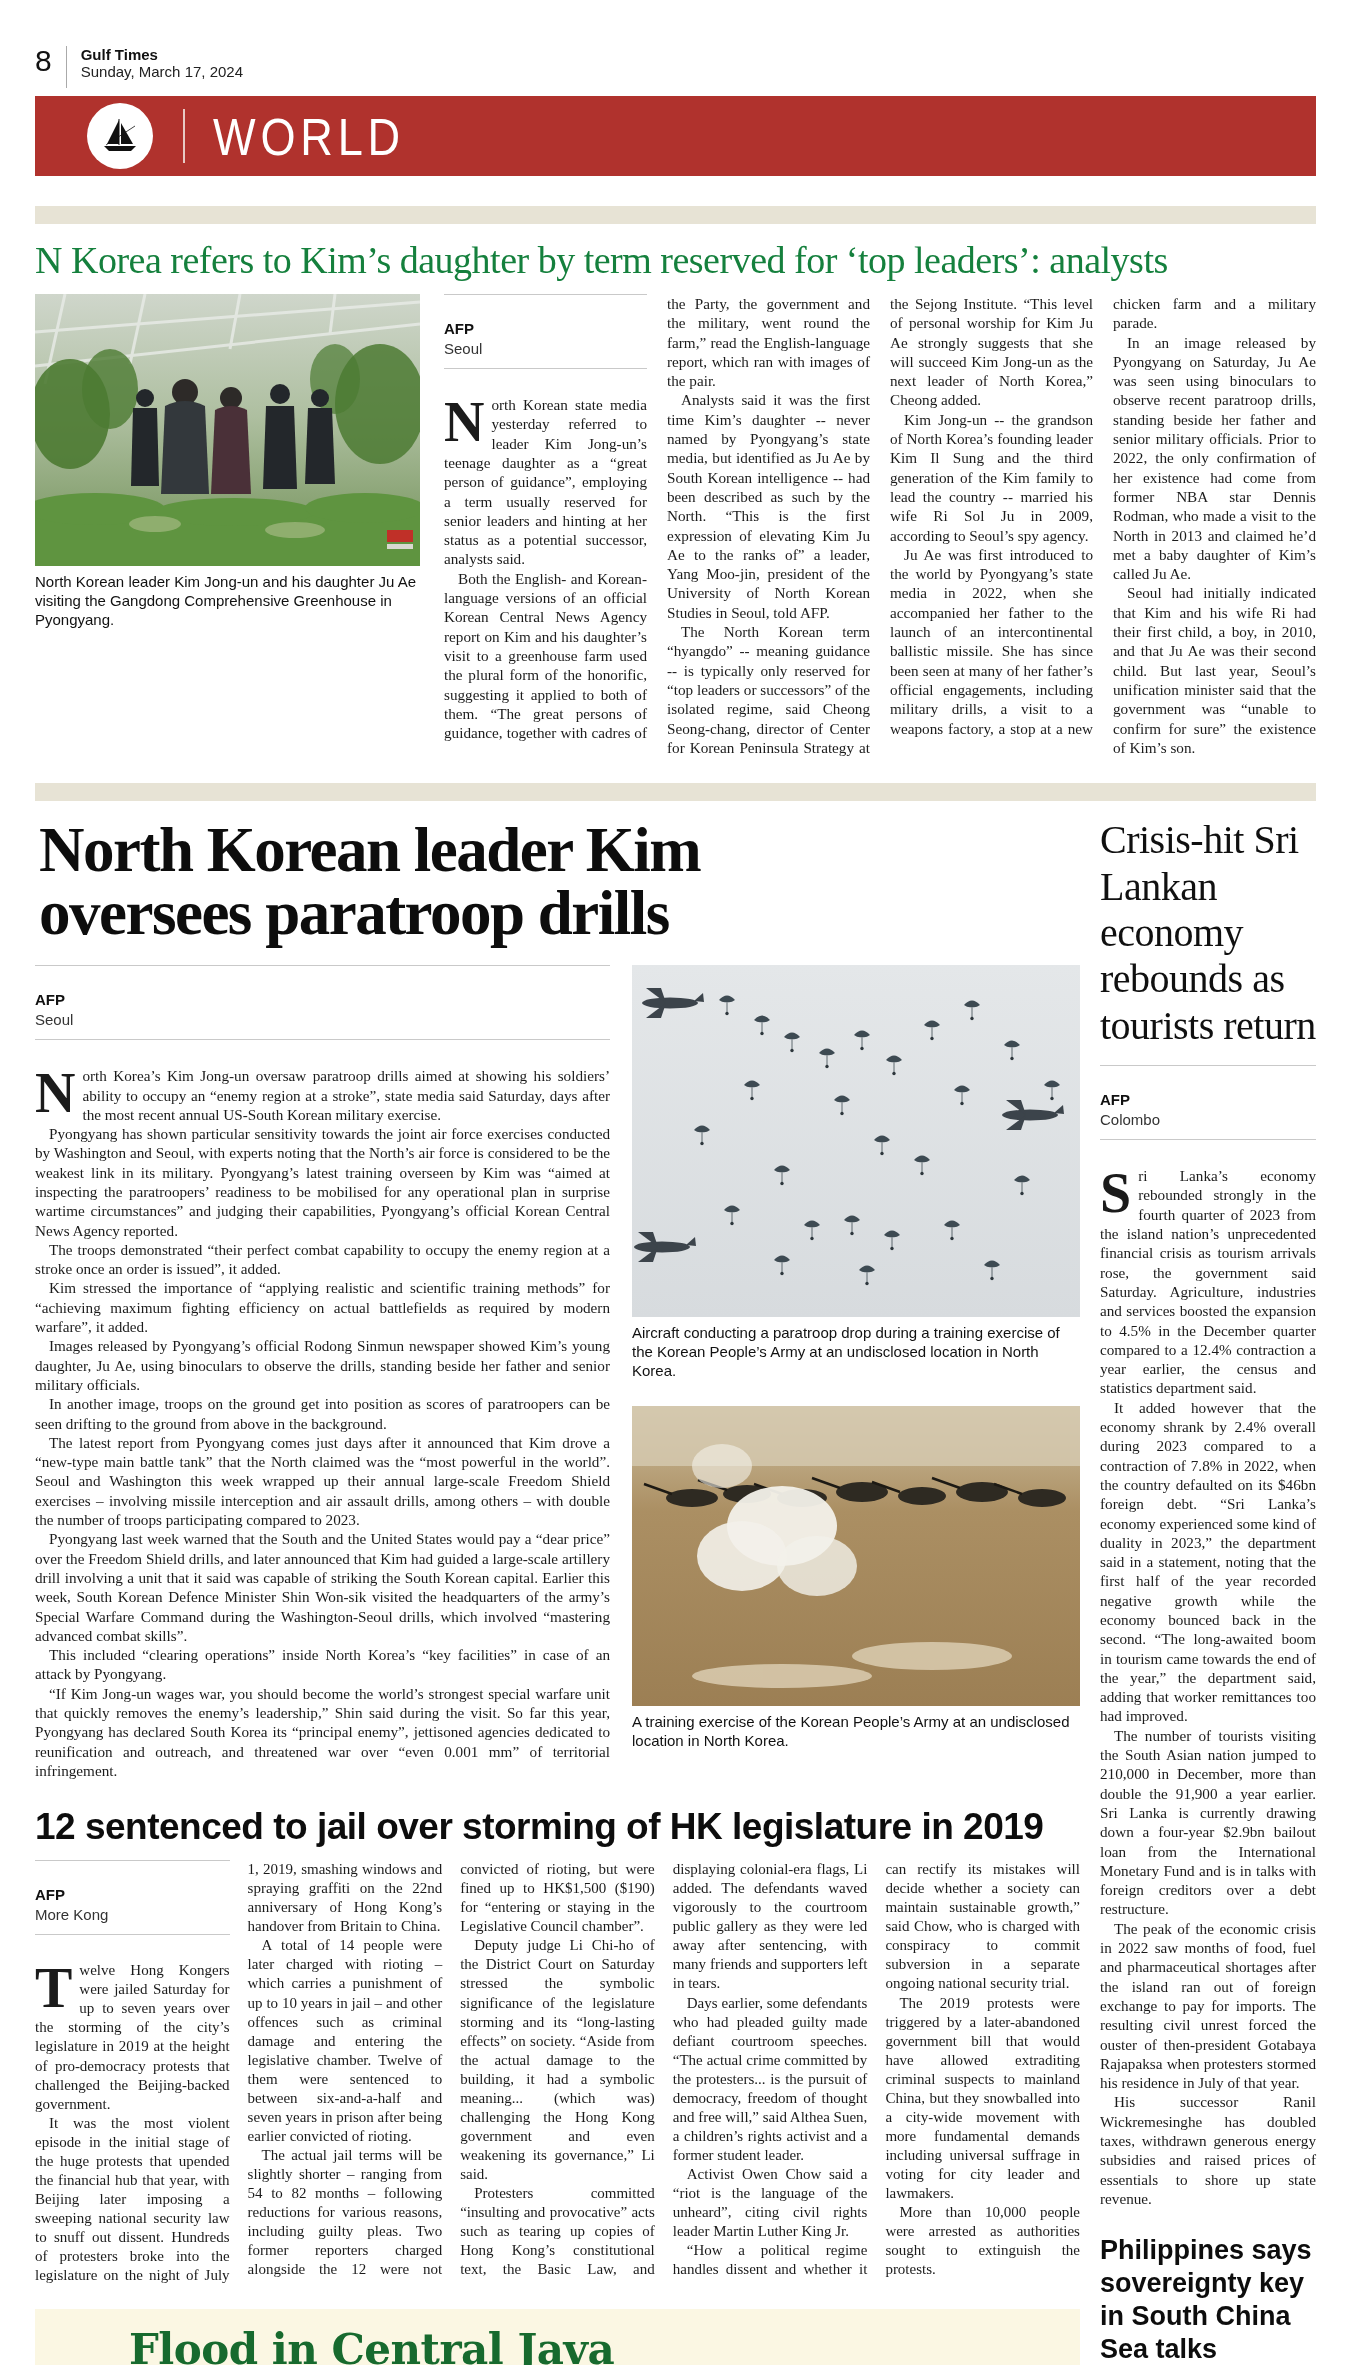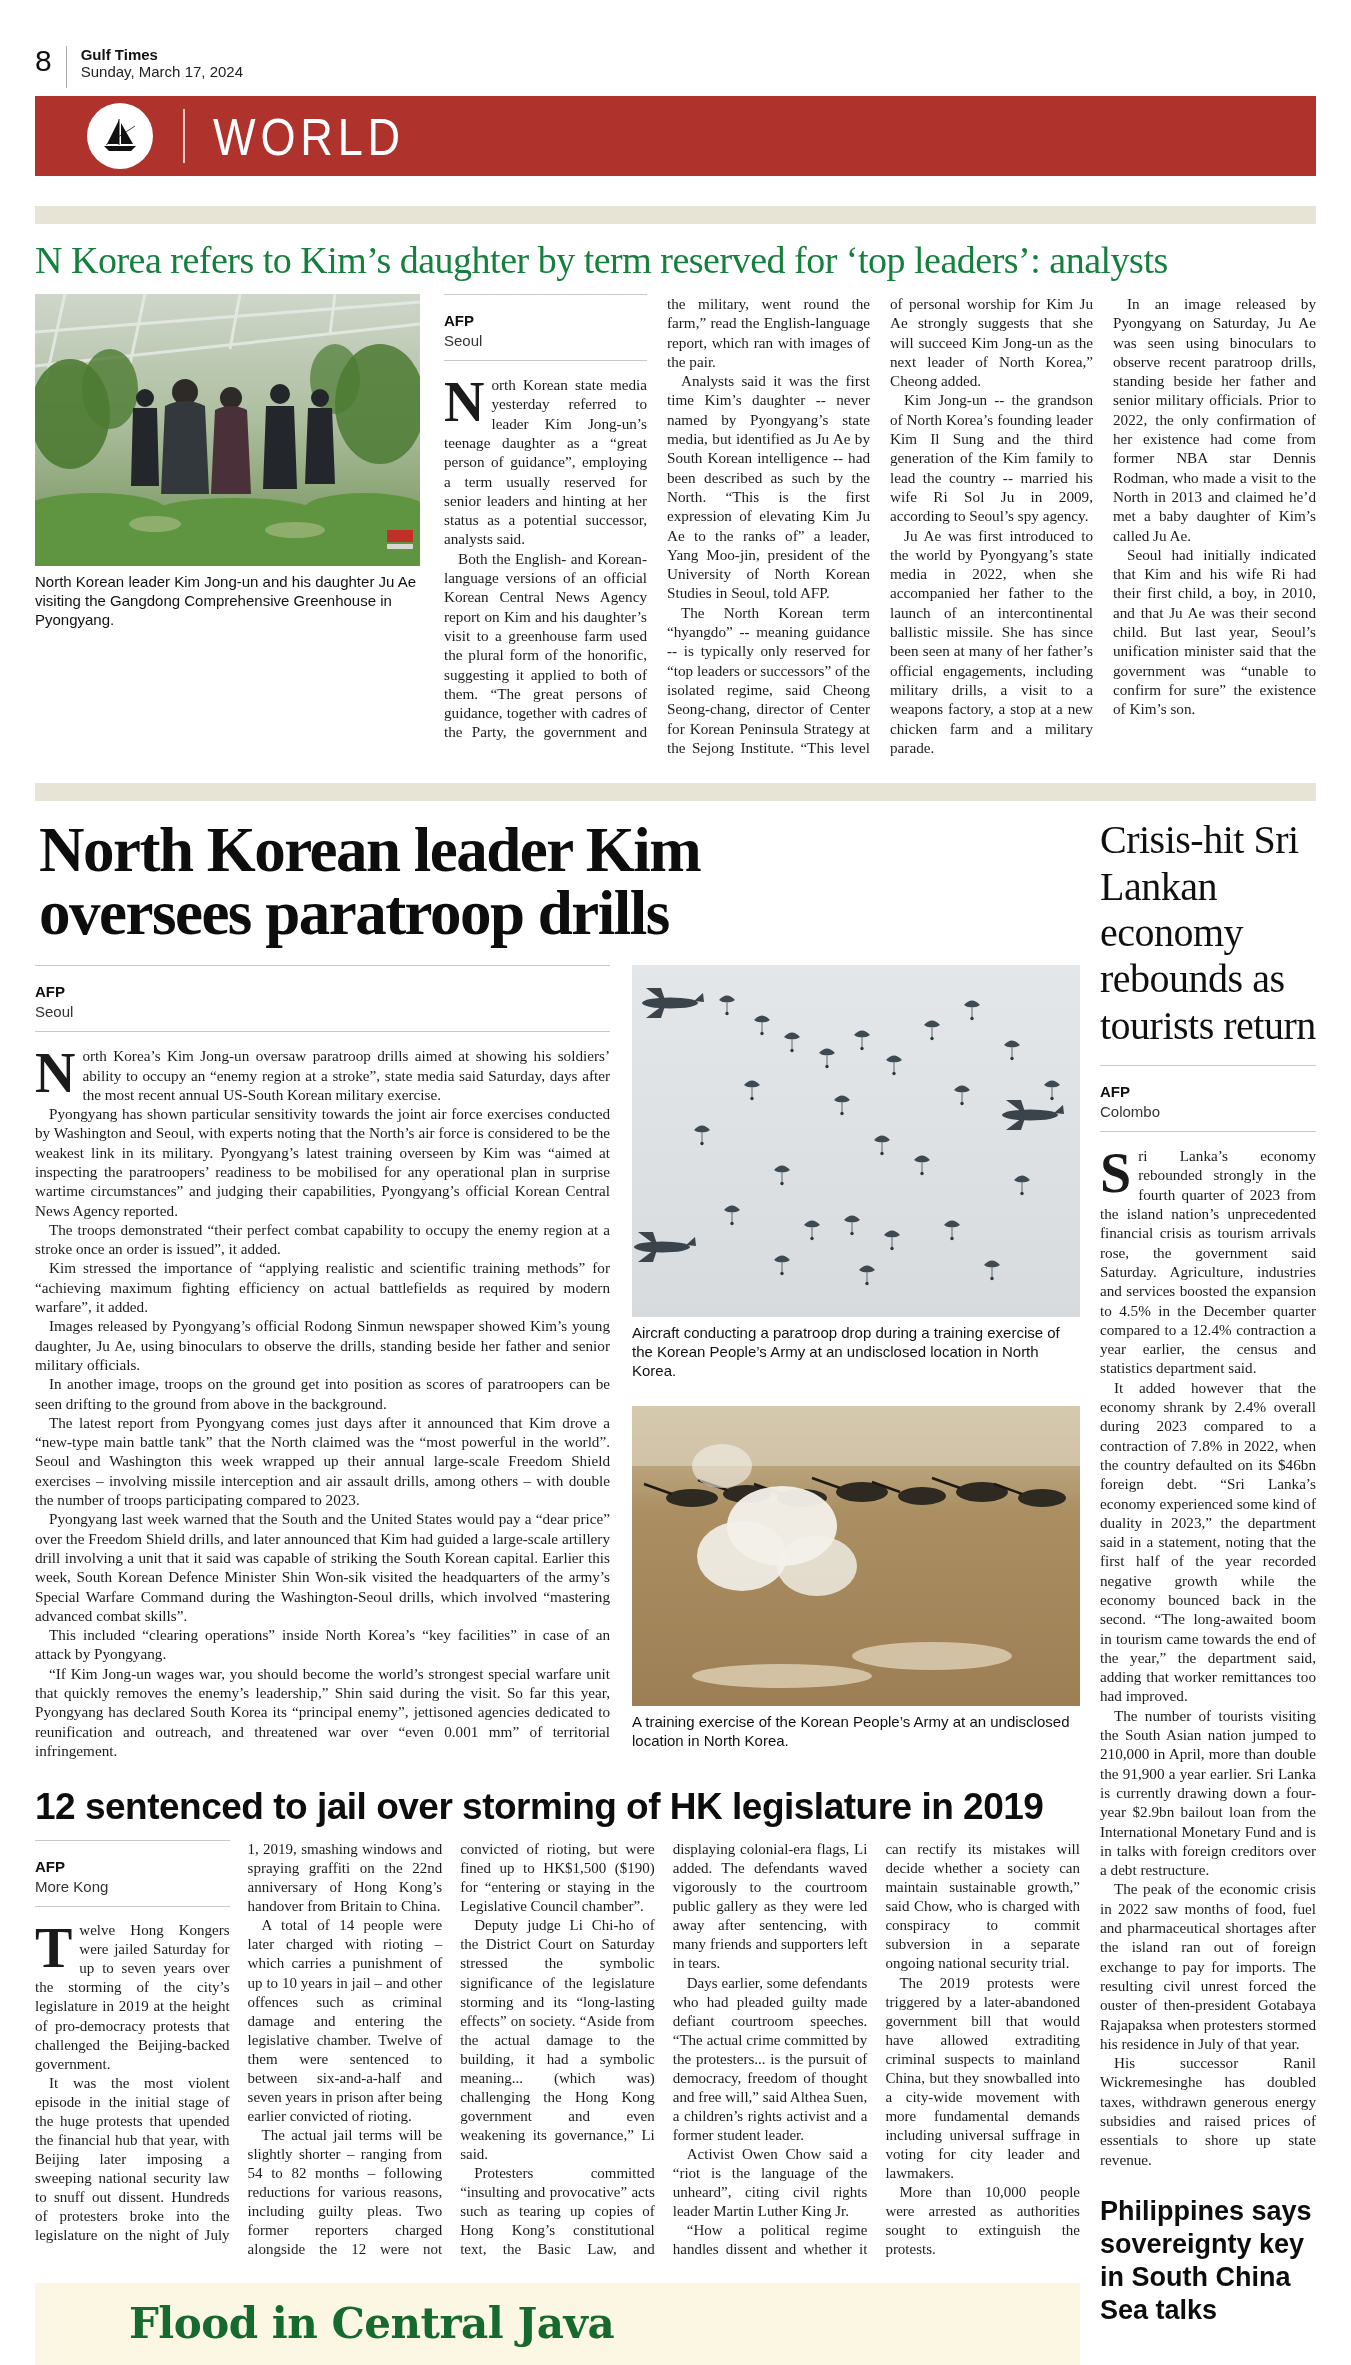--- a/index.html
+++ b/index.html
@@ -24,21 +24,21 @@
   .band2{margin-top:26px;}
 
   
   .h-top{font-family:"Liberation Serif",serif;font-weight:normal;font-size:38px;letter-spacing:-.5px;color:#15803d;margin:14px 0 4px;}
   .h-main{font-family:"Liberation Serif",serif;font-weight:bold;font-size:63px;line-height:1.0;letter-spacing:-1.5px;color:#0d0d0d;margin:10px 4px 20px;width:800px;}
   .h-sl{font-family:"Liberation Serif",serif;font-weight:normal;font-size:40px;line-height:1.16;letter-spacing:-.5px;color:#101010;margin:8px 0 16px;}
   .h-hk{font-family:"Liberation Sans",sans-serif;font-weight:bold;font-size:37px;letter-spacing:-.5px;color:#0d0d0d;margin:26px 0 12px;}
   .h-ph{font-family:"Liberation Sans",sans-serif;font-weight:bold;font-size:27px;line-height:1.22;color:#0d0d0d;margin:26px 0 8px;}
 
   
-  .kicker{border-top:1px solid #c9c9c9;border-bottom:1px solid #c9c9c9;padding:16px 0 10px;margin:0 0 14px;font-family:"Liberation Sans",sans-serif;break-inside:avoid;}
+  .kicker{border-top:1px solid #c9c9c9;border-bottom:1px solid #c9c9c9;padding:24px 0 10px;margin:0 0 26px;font-family:"Liberation Sans",sans-serif;break-inside:avoid;}
   .k-agency{font-weight:bold;font-size:15px;color:#111;}
   .k-city{font-size:15px;color:#333;margin-top:1px;}
 
   
   .serifbody{font-size:15.2px;line-height:1.27;text-align:justify;}
   .serifbody p.bp{margin:0;text-indent:14px;}
   .serifbody p.bp.first{text-indent:0;}
   .dropcap p.bp.first::first-letter{float:left;font-size:56px;line-height:.82;padding:5px 7px 0 0;font-weight:bold;}
 
   
@@ -338,21 +338,21 @@
       <div>
         <h2 class="h-sl">Crisis-hit Sri Lankan economy rebounds as tourists return</h2>
         <div class="serifbody dropcap">
           <div class="kicker">
             <div class="k-agency">AFP</div>
             <div class="k-city">Colombo</div>
           </div>
           <div>
               <p class="bp first">Sri Lanka’s economy rebounded strongly in the fourth quarter of 2023 from the island nation’s unprecedented financial crisis as tourism arrivals rose, the government said Saturday. Agriculture, industries and services boosted the expansion to 4.5% in the December quarter compared to a 12.4% contraction a year earlier, the census and statistics department said.</p>
               <p class="bp">It added however that the economy shrank by 2.4% overall during 2023 compared to a contraction of 7.8% in 2022, when the country defaulted on its $46bn foreign debt. “Sri Lanka’s economy experienced some kind of duality in 2023,” the department said in a statement, noting that the first half of the year recorded negative growth while the economy bounced back in the second. “The long-awaited boom in tourism came towards the end of the year,” the department said, adding that worker remittances too had improved.</p>
-              <p class="bp">The number of tourists visiting the South Asian nation jumped to 210,000 in April, more than double the 91,900 a year earlier. Sri Lanka is currently drawing down a four-year $2.9bn bailout loan from the International Monetary Fund and is in talks with foreign creditors over a debt restructure.</p>
+              <p class="bp">The number of tourists visiting the South Asian nation jumped to 210,000 in December, more than double the 91,900 a year earlier. Sri Lanka is currently drawing down a four-year $2.9bn bailout loan from the International Monetary Fund and is in talks with foreign creditors over a debt restructure.</p>
               <p class="bp">The peak of the economic crisis in 2022 saw months of food, fuel and pharmaceutical shortages after the island ran out of foreign exchange to pay for imports. The resulting civil unrest forced the ouster of then-president Gotabaya Rajapaksa when protesters stormed his residence in July of that year.</p>
               <p class="bp">His successor Ranil Wickremesinghe has doubled taxes, withdrawn generous energy subsidies and raised prices of essentials to shore up state revenue.</p>
             </div>
         </div>
 
         <div>
           <h3 class="h-ph">Philippines says sovereignty key in South China Sea talks</h3>
 
         </div>
       </div>

